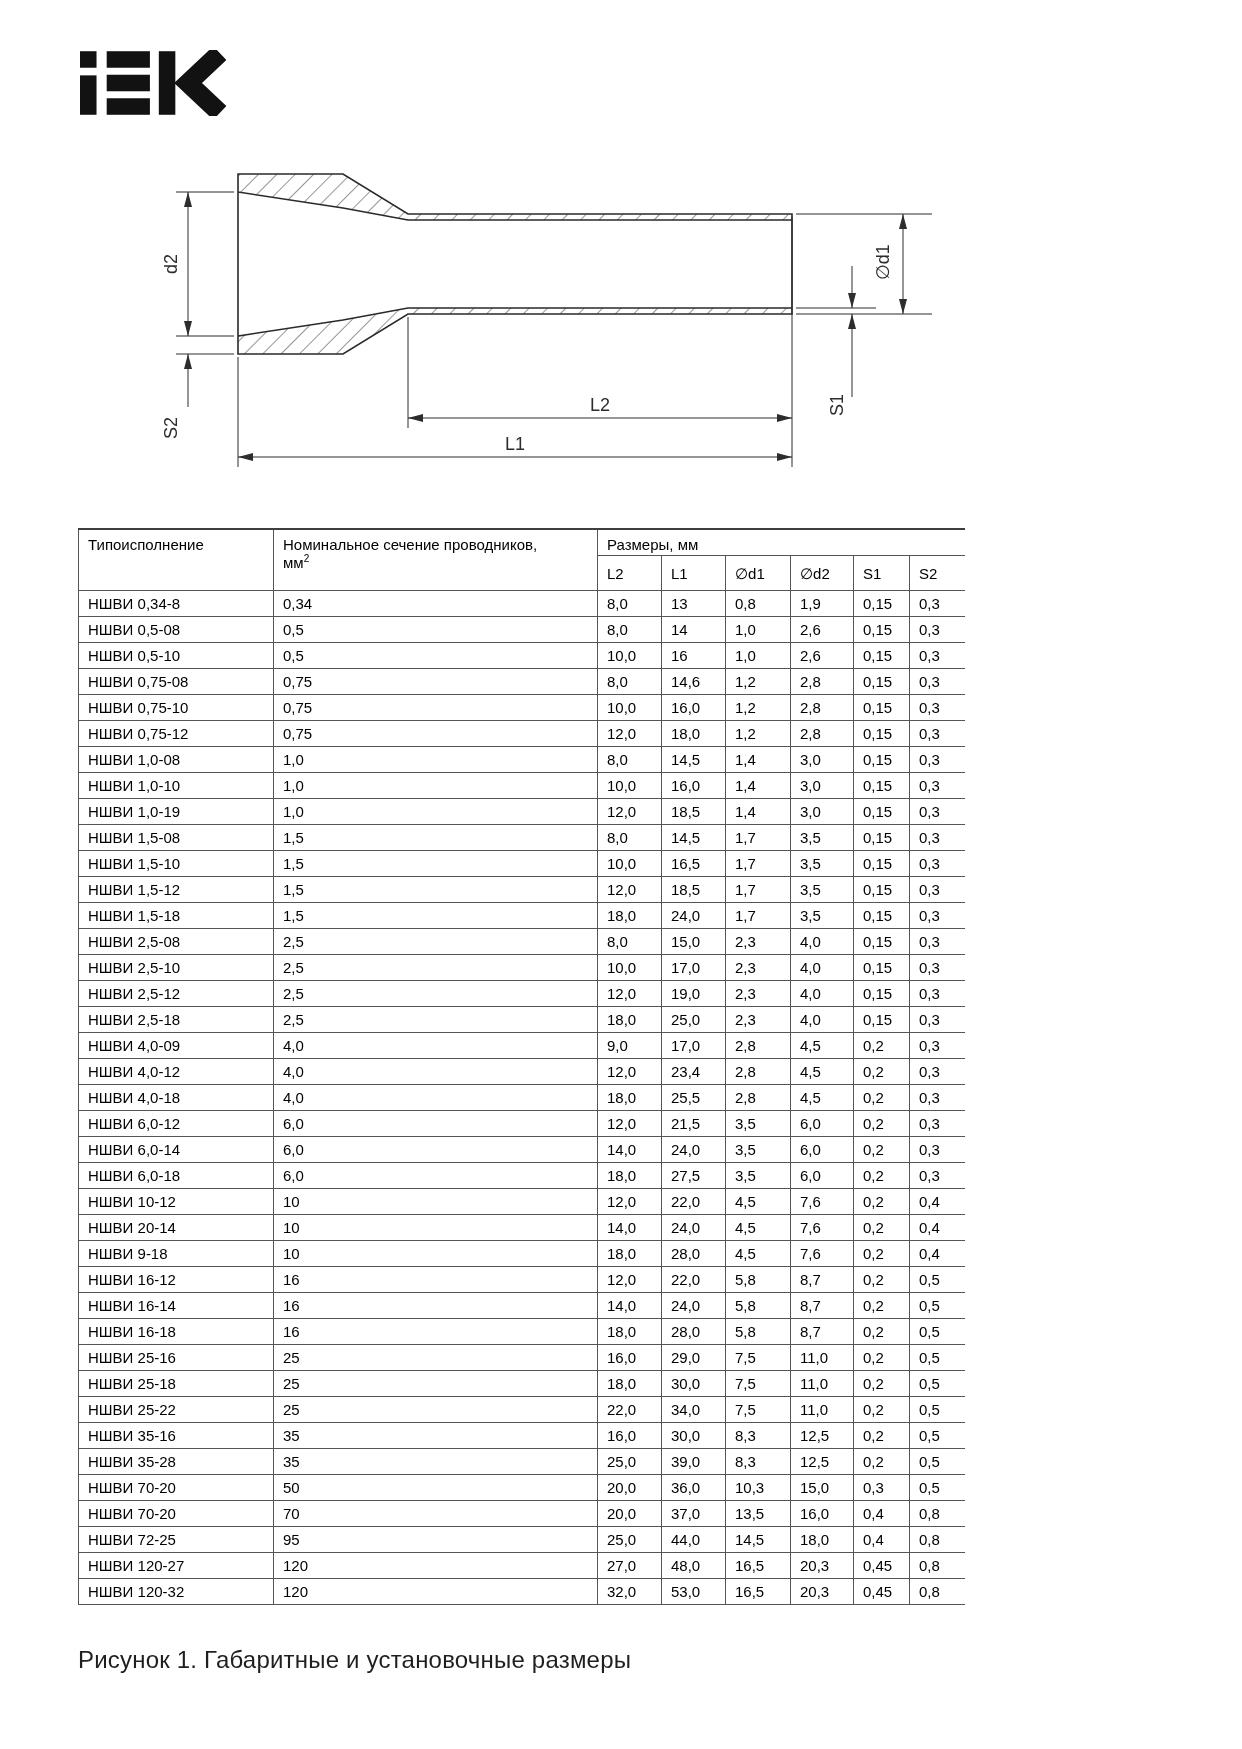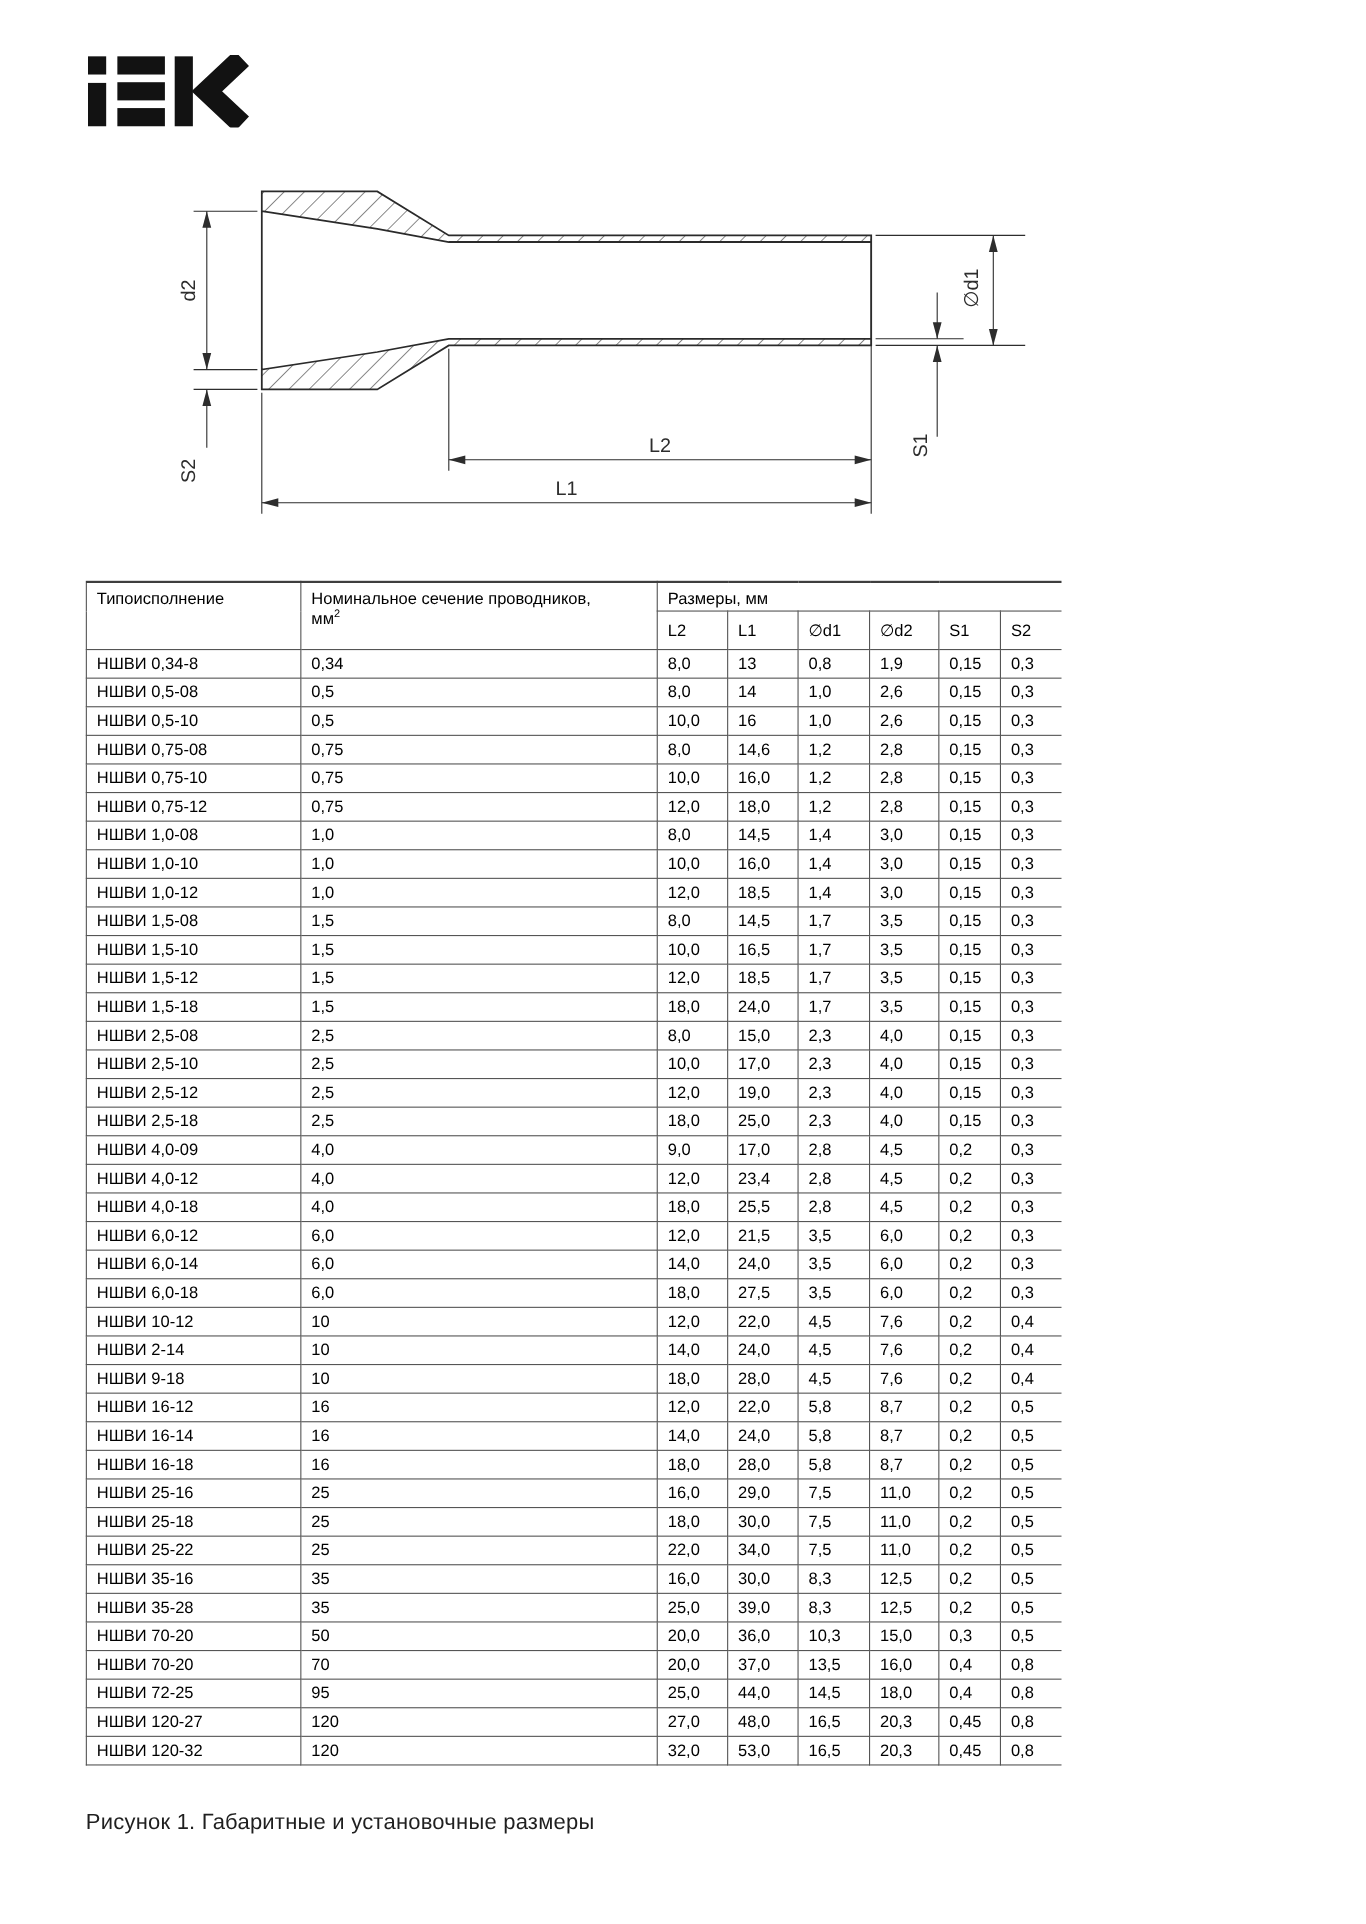--- a/index.html
+++ b/index.html
@@ -27,21 +27,21 @@
     line-height:1.15;
   }
   .dims-table th:last-child,.dims-table td:last-child{border-right:none;}
   .dims-table thead th{vertical-align:top;padding-top:6px;}
   .dims-table thead tr.subhead th{height:30px;vertical-align:middle;padding-top:2px;}
   .dims-table tbody tr{height:26px;}
   .dims-table tbody td{vertical-align:middle;}
   .dims-table sup{font-size:10px;}
   .caption{
     position:absolute;left:78px;top:1646px;
-    font-size:20px;color:#1f1f1f;letter-spacing:0.2px;
+    font-size:24px;color:#1f1f1f;letter-spacing:0.2px;
   }
 </style>
 </head>
 <body>
 
 <div class="page">
 
   <svg class="logo" viewBox="0 0 236 100" aria-hidden="true">
     <g fill="#121212">
       <rect x="0" y="0" width="26" height="26"></rect>
@@ -212,21 +212,21 @@
           <td>НШВИ 1,0-10</td>
           <td>1,0</td>
           <td>10,0</td>
           <td>16,0</td>
           <td>1,4</td>
           <td>3,0</td>
           <td>0,15</td>
           <td>0,3</td>
         </tr>
         <tr>
-          <td>НШВИ 1,0-12</td>
+          <td>НШВИ 1,0-19</td>
           <td>1,0</td>
           <td>12,0</td>
           <td>18,5</td>
           <td>1,4</td>
           <td>3,0</td>
           <td>0,15</td>
           <td>0,3</td>
         </tr>
         <tr>
           <td>НШВИ 1,5-08</td>
@@ -372,21 +372,21 @@
           <td>НШВИ 10-12</td>
           <td>10</td>
           <td>12,0</td>
           <td>22,0</td>
           <td>4,5</td>
           <td>7,6</td>
           <td>0,2</td>
           <td>0,4</td>
         </tr>
         <tr>
-          <td>НШВИ 2-14</td>
+          <td>НШВИ 20-14</td>
           <td>10</td>
           <td>14,0</td>
           <td>24,0</td>
           <td>4,5</td>
           <td>7,6</td>
           <td>0,2</td>
           <td>0,4</td>
         </tr>
         <tr>
           <td>НШВИ 9-18</td>

